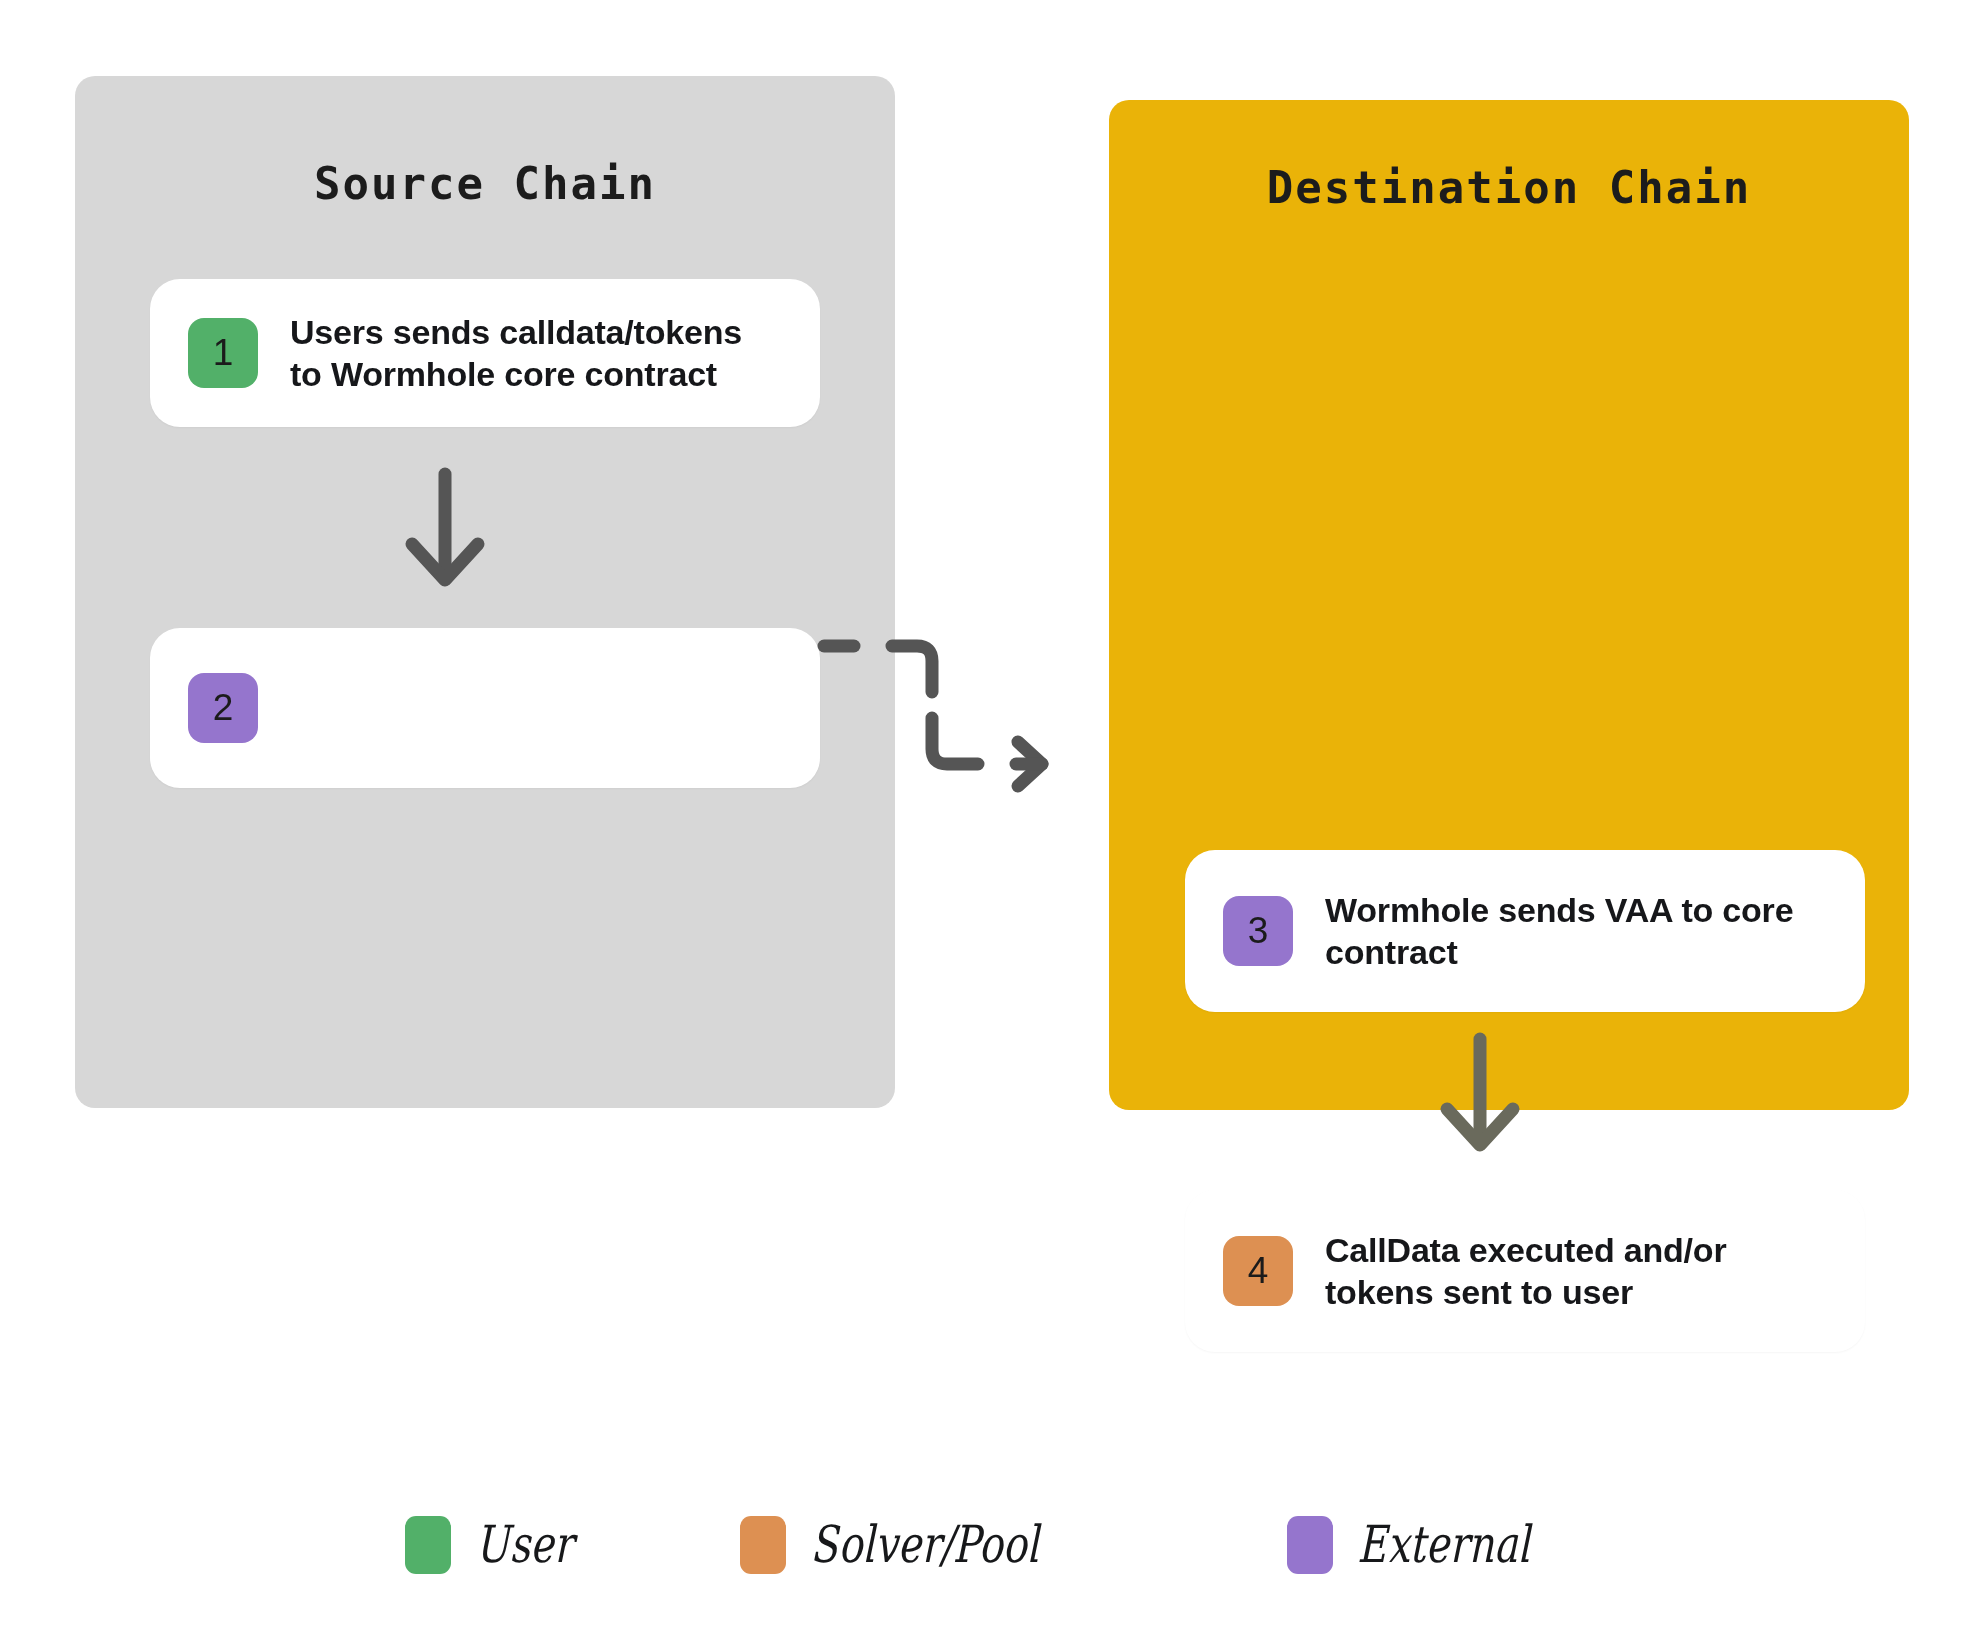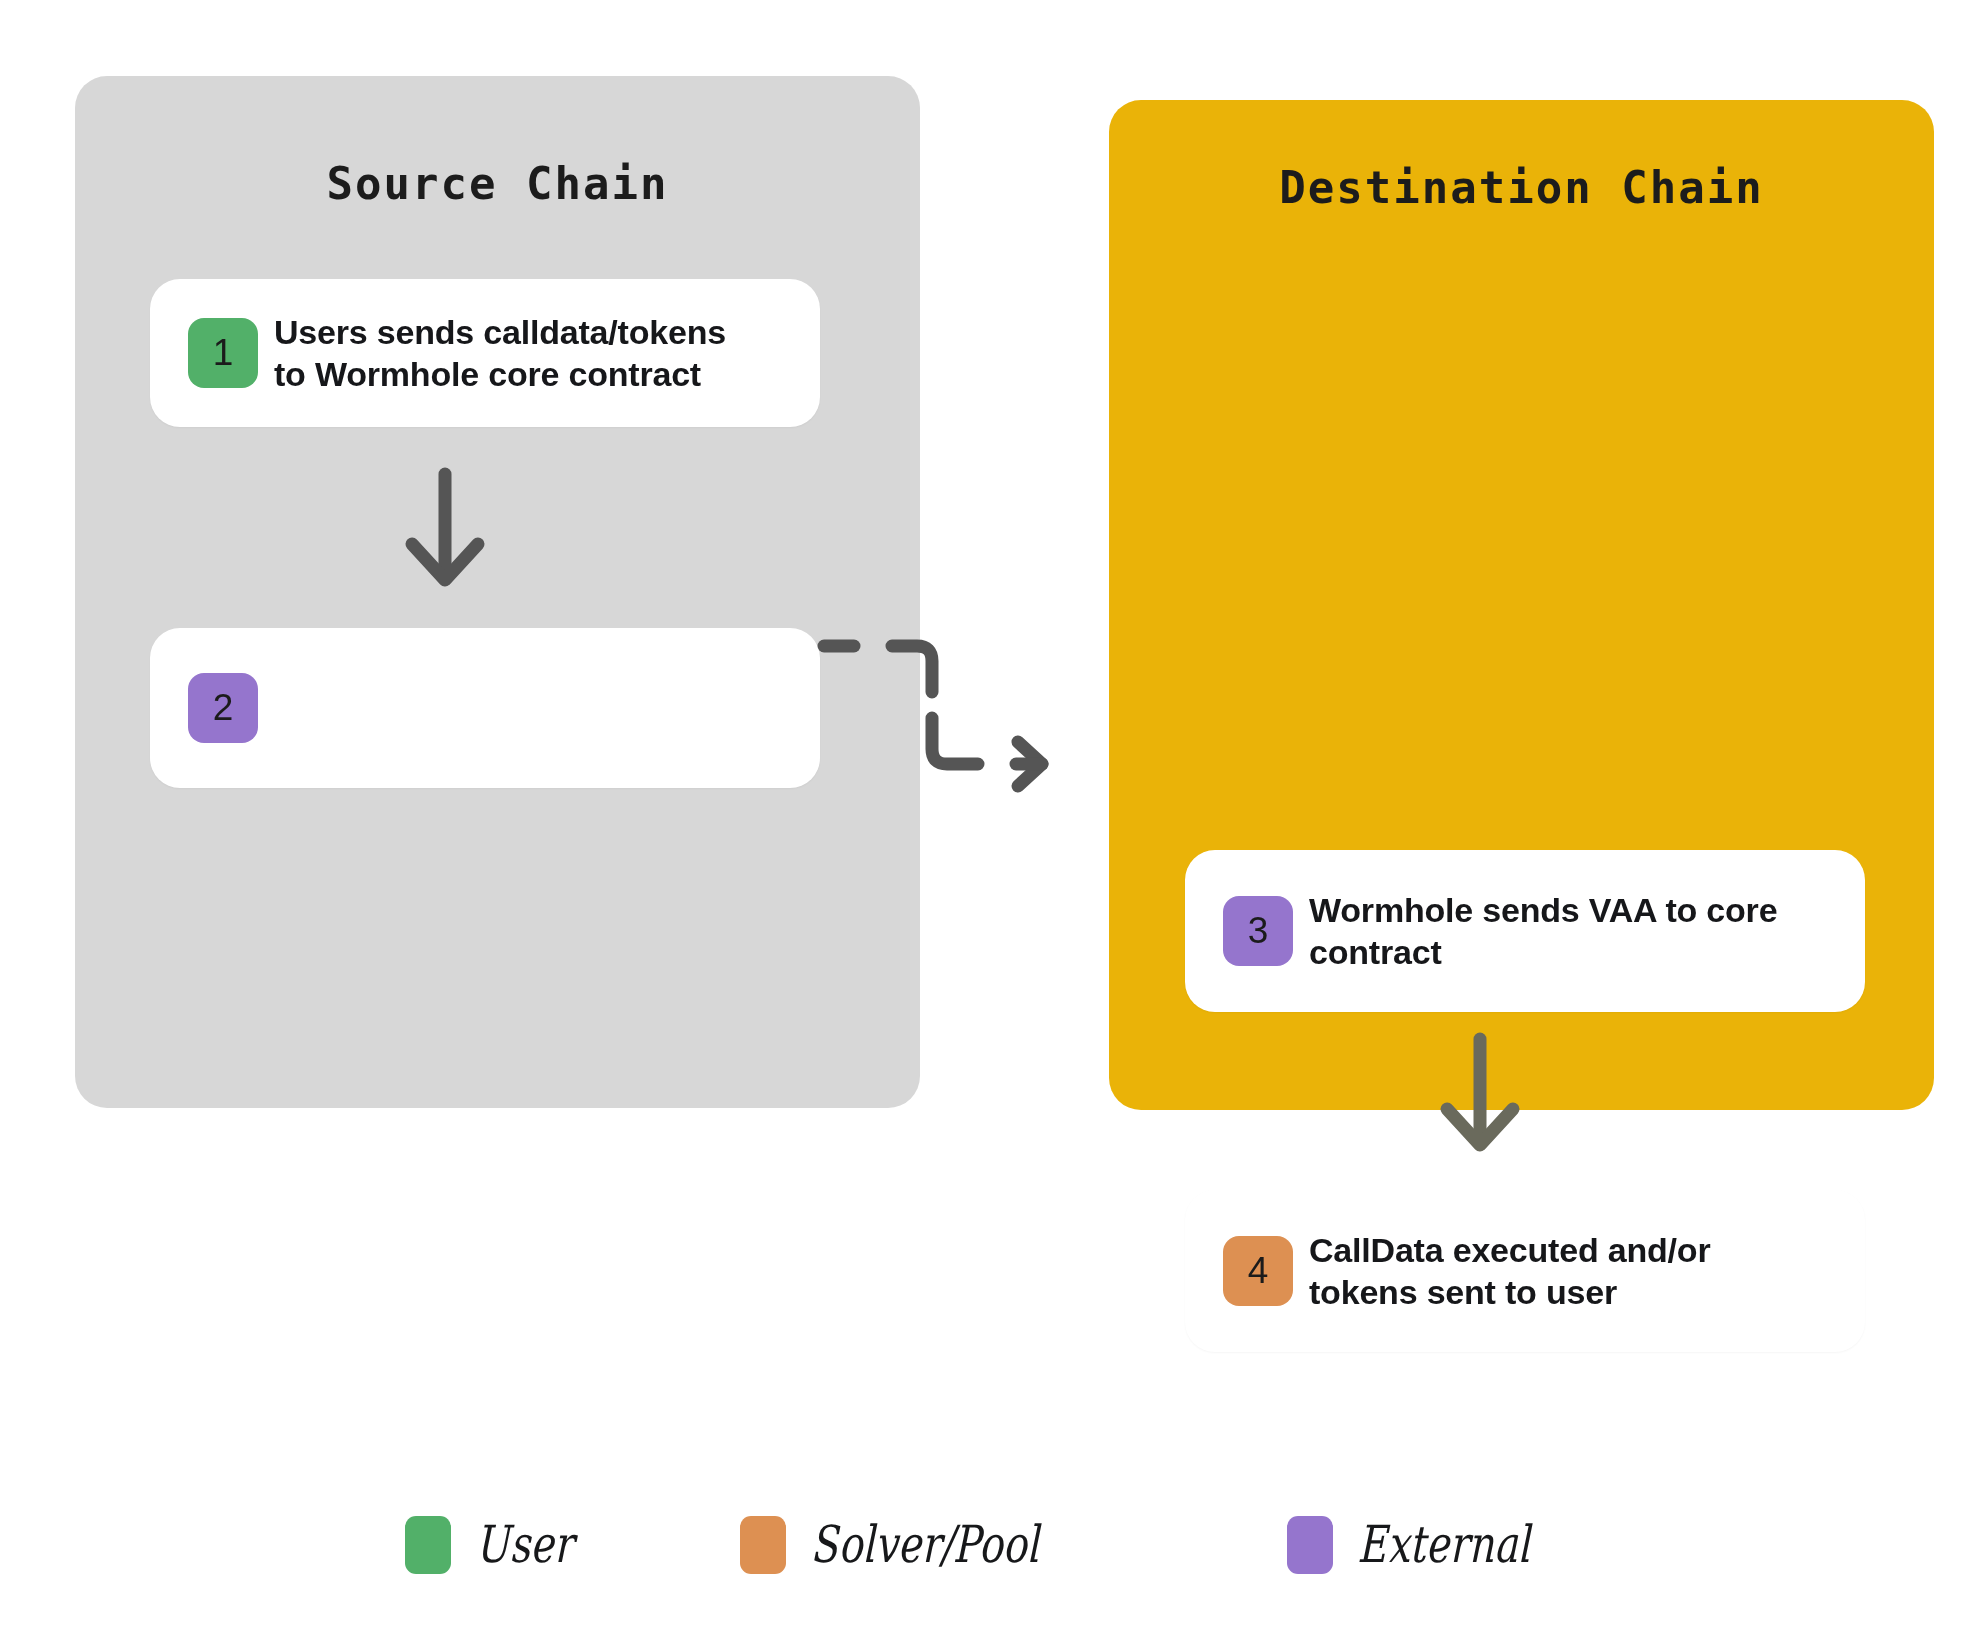--- a/index.html
+++ b/index.html
@@ -16,22 +16,21 @@
   }
 
   #stage {
     position: absolute;
     inset: 0;
   }
 
   
   .panel {
     position: absolute;
-    border-radius: 32px;
-    padding-left: 25px;
+    border-radius: 20px;
   }
   .panel-title {
     position: absolute;
     left: 0;
     right: 0;
     text-align: center;
     font-family: "DejaVu Sans Mono", "Liberation Mono", monospace;
     font-weight: 700;
     font-size: 44px;
     letter-spacing: 2px;
@@ -74,21 +73,21 @@
     border-radius: 16px;
     display: flex;
     align-items: center;
     justify-content: center;
     font-family: "Liberation Sans", sans-serif;
     font-size: 37px;
     font-weight: 400;
     color: #1b1b1b;
   }
   .card-text {
-    margin-left: 16px;
+    margin-left: 32px;
     font-family: "Liberation Sans", sans-serif;
     font-weight: 700;
     font-size: 34px;
     line-height: 1.24;
     color: #16171a;
     letter-spacing: -0.2px;
     white-space: pre-line;
   }
 
   #card-1 { left: 150px; top: 279px; width: 670px; height: 148px; }

